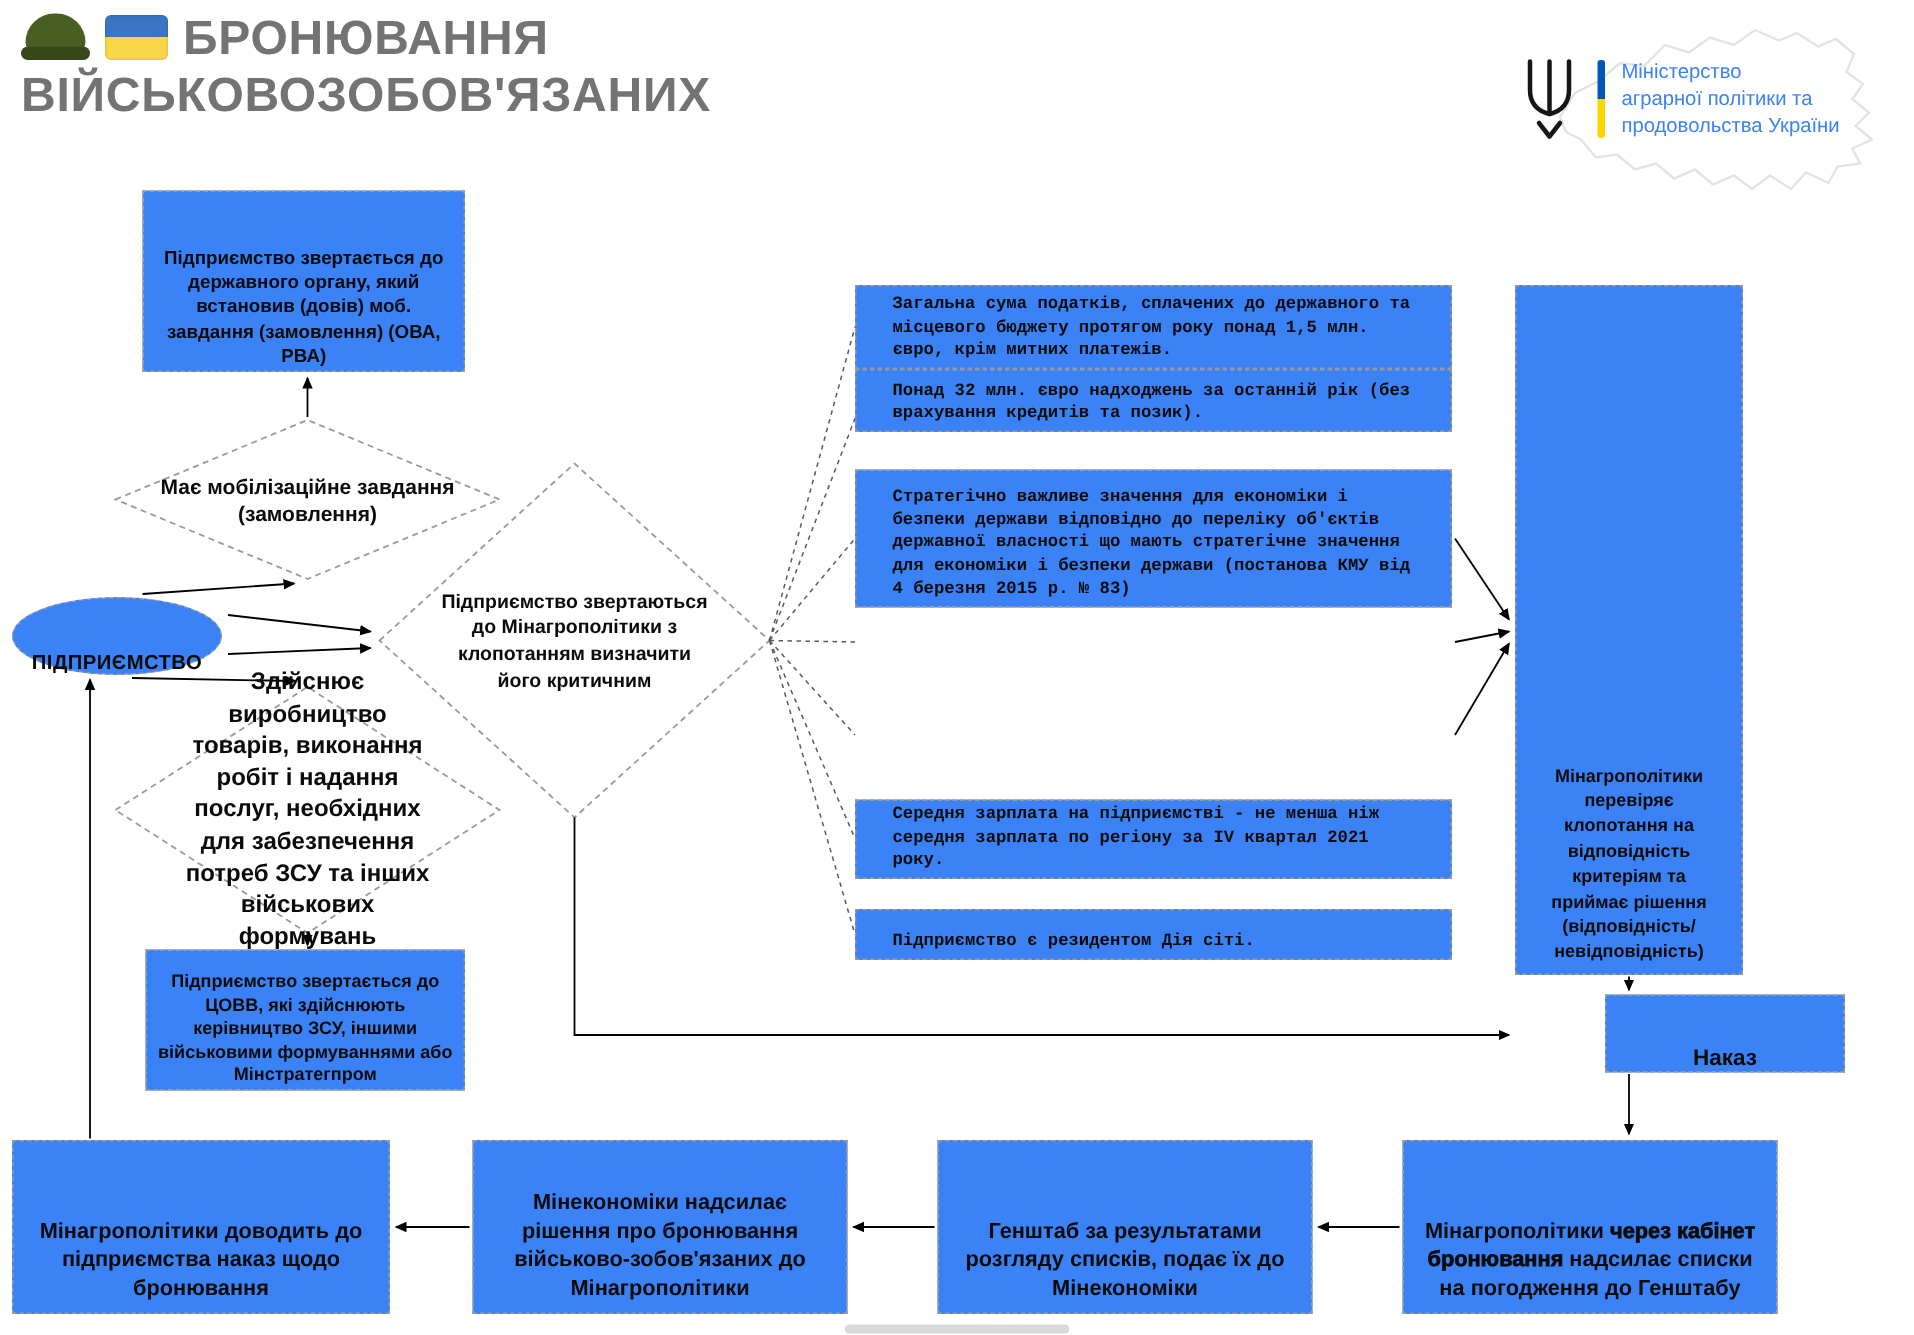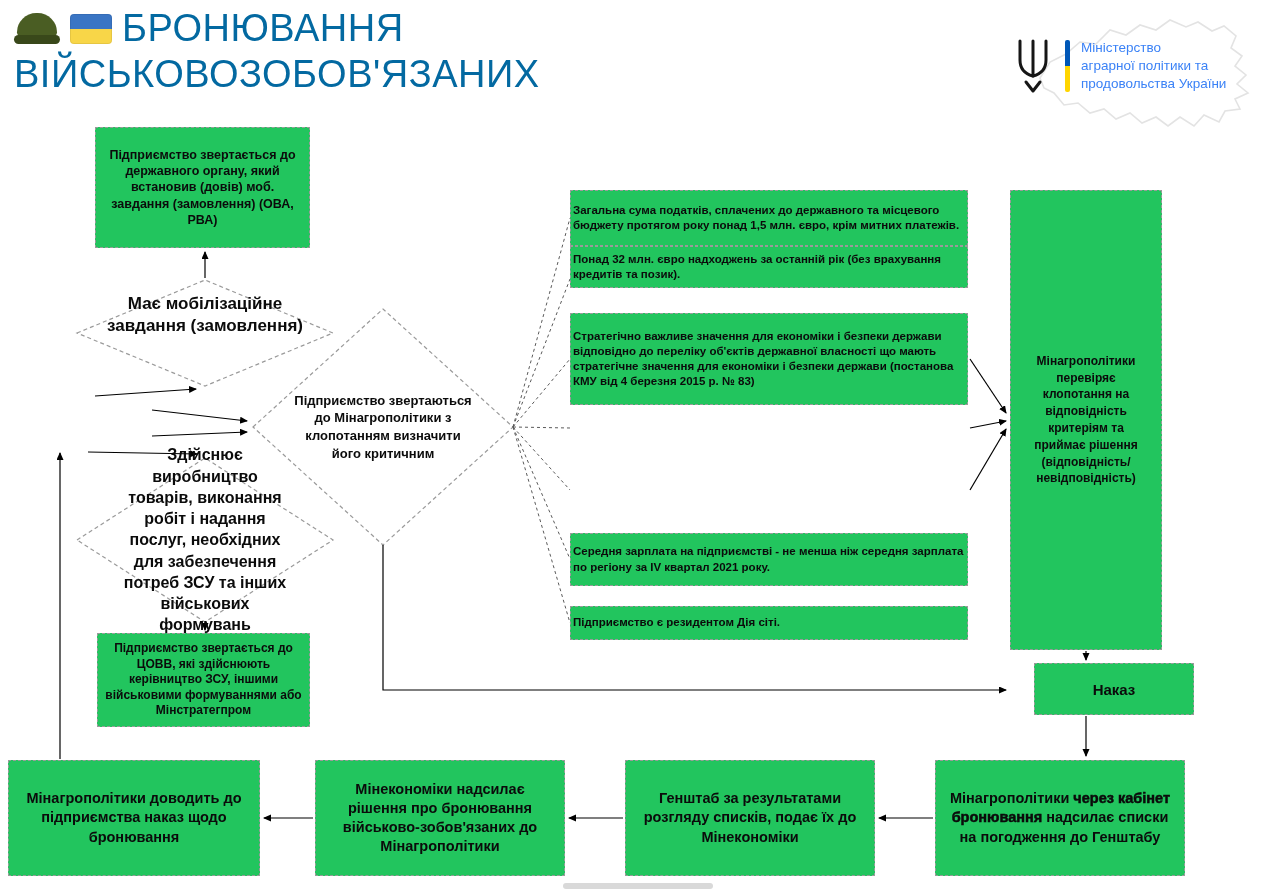--- a/index.html
+++ b/index.html
@@ -8,32 +8,32 @@
     position:relative; width:1276px; height:890px; background:#fff;
     font-family:"Liberation Sans","DejaVu Sans",sans-serif; color:#0b0b0b; overflow:hidden;
   }
   .bg-map{ position:absolute; right:0; top:0; z-index:0; }
   .connectors{ position:absolute; left:0; top:0; z-index:1; }
   .diamond{ fill:#ffffff; stroke:#9a9a9a; stroke-width:1.2; stroke-dasharray:4 3; }
   .fan line{ stroke:#5a5a5a; stroke-width:1; stroke-dasharray:3 3; }
   .arrow line, .arrow polyline{ stroke:#000; stroke-width:1.2; fill:none; }
 
   .node{
-    position:absolute; z-index:2; border:1px dashed #9a9a9a; background:#22c55e;
-    display:flex; align-items:center; justify-content:center; text-align:center;
+    position:absolute; z-index:2; border:1px dashed #9a9a9a; background:#3b82f6;
+    display:flex; align-items:flex-end; justify-content:center; text-align:center;
   }
   .dlabel{
     position:absolute; z-index:3; display:flex; align-items:center; justify-content:center;
     text-align:center; font-weight:700;
   }
 
   
   .title-block{ position:absolute; left:14px; top:6px; z-index:2; }
   .title-row{ display:flex; align-items:center; gap:10px; }
-  .title-text{ font-size:38px; font-weight:400; letter-spacing:.5px; color:#0369a1; line-height:1.2; }
+  .title-text{ font-size:32px; font-weight:700; letter-spacing:.5px; color:#737373; line-height:1.2; }
   .helmet{ position:relative; width:46px; height:36px; display:inline-block; }
   .helmet::before{ content:""; position:absolute; left:3px; top:2px; width:40px; height:25px;
     background:#4a5d23; border-radius:20px 20px 6px 6px; }
   .helmet::after{ content:""; position:absolute; left:0; top:24px; width:46px; height:9px;
     background:#39481a; border-radius:5px; }
   .flag{ width:42px; height:30px; border-radius:4px; display:inline-block;
     background:linear-gradient(#3a75c4 0 50%, #f8d648 50% 100%);
     box-shadow:0 0 0 1px rgba(0,0,0,.07) inset; }
 
   .ministry{ position:absolute; left:1012px; top:38px; z-index:2; display:flex; gap:11px; align-items:flex-start; }
@@ -41,37 +41,37 @@
     background:linear-gradient(#0057b7 0 50%, #ffd500 50% 100%); }
   .ministry-name{ font-size:13.5px; line-height:18px; color:#3b82f6; padding-top:1px; }
 
   
   .ellipse{ left:8px; top:398px; width:140px; height:52px; border-radius:50%;
     font-weight:700; font-size:13.5px; letter-spacing:.3px; }
   .rect-top{ left:95px; top:127px; width:215px; height:121px; font-weight:700;
     font-size:12.5px; line-height:1.3; padding:2px 8px; }
   .rect-covv{ left:97px; top:633px; width:213px; height:94px; font-weight:700;
     font-size:12px; line-height:1.3; padding:1px 6px; }
-  .d1{ left:95px; top:289px; width:220px; height:52px; font-size:17px; line-height:1.3; }
+  .d1{ left:95px; top:307px; width:220px; height:52px; font-size:14px; line-height:1.3; }
   .d2{ left:118px; top:492px; width:174px; height:96px; font-size:16px; line-height:1.33; }
   .d3{ left:291px; top:380px; width:184px; height:94px; font-size:13px; line-height:1.35; }
 
   .crit{ left:570px; width:398px; font-weight:700; font-size:11.5px; line-height:1.32;
-    justify-content:flex-start; text-align:left; padding:4px 2px; }
+    justify-content:flex-start; text-align:left; padding:4px 24px;font-family:Liberation Mono, monospace; }
   .c1{ top:190px; height:56px; }
   .c2{ top:246px; height:42px; }
   .c3{ top:313px; height:92px; }
   .c4{ top:405px; height:47px; }
   .c5{ top:474px; height:33px; }
   .c6{ top:533px; height:53px; }
   .c7{ top:606px; height:34px; }
 
   .review{ left:1010px; top:190px; width:152px; height:460px; font-weight:700;
     font-size:12px; line-height:1.4; padding:6px 10px; }
-  .order{ left:1034px; top:663px; width:160px; height:52px; font-weight:700; font-size:15px; }
+  .order{ left:1070px; top:663px; width:160px; height:52px; font-weight:700; font-size:15px; }
 
   .brow{ top:760px; height:116px; font-weight:700; font-size:14.5px; line-height:1.32; padding:6px 10px; }
   .bA{ left:935px; width:250px; }
   .bB{ left:625px; width:250px; }
   .bC{ left:315px; width:250px; }
   .bD{ left:8px;  width:252px; }
   .xb{ -webkit-text-stroke:.5px currentColor; }
 
   .scrollbar{ position:absolute; left:563px; top:883px; width:150px; height:6px;
     border-radius:3px; background:#d9d9d9; z-index:2; }
@@ -144,20 +144,23 @@
       </g>
     </svg>
     <span class="flagbar"></span>
     <div class="ministry-name">
       <div>Міністерство</div>
       <div>аграрної політики та</div>
       <div>продовольства України</div>
     </div>
   </div>
 
+  <div class="node ellipse">
+    <span>ПІДПРИЄМСТВО</span>
+  </div>
 
   <div class="node rect-top">
     <span>Підприємство звертається до державного органу, який встановив (довів) моб. завдання (замовлення) (ОВА, РВА)</span>
   </div>
 
   <div class="dlabel d1">Має мобілізаційне завдання (замовлення)</div>
 
   <div class="dlabel d2">Здійснює виробництво товарів, виконання робіт і надання послуг, необхідних для забезпечення потреб ЗСУ та інших військових формувань</div>
 
   <div class="node rect-covv">

